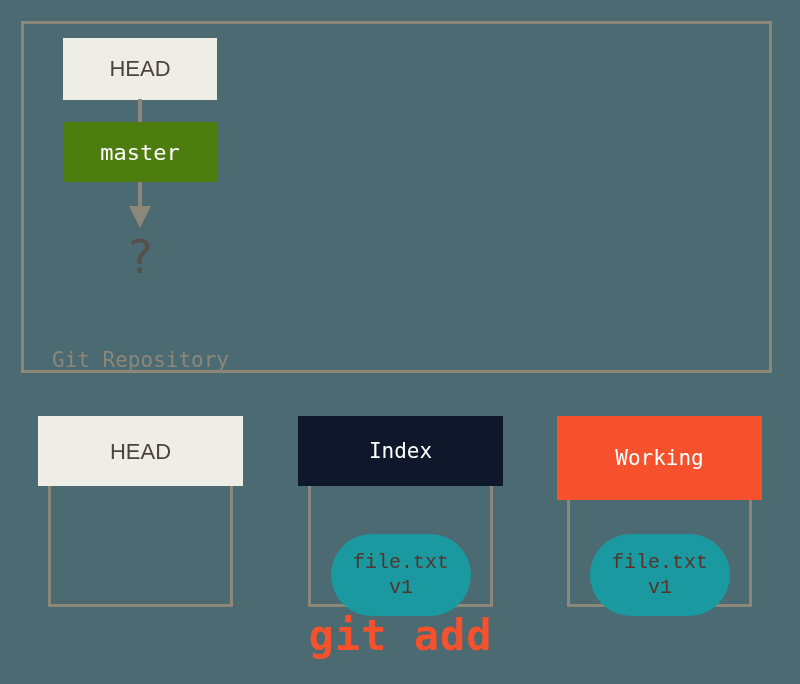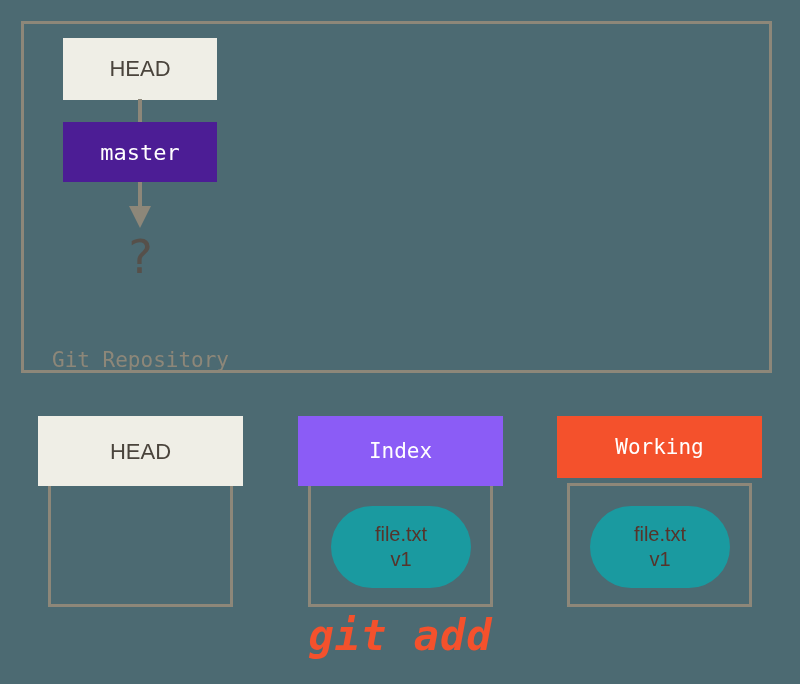--- a/index.html
+++ b/index.html
@@ -61,21 +61,21 @@
     color: #4a443c;
   }
 
   
   .master-box {
     position: absolute;
     left: 63px;
     top: 122px;
     width: 154px;
     height: 60px;
-    background: #4c1d95;
+    background: #4d7c0f;
     display: flex;
     align-items: center;
     justify-content: center;
     font-family: "DejaVu Sans Mono", monospace;
     font-size: 22px;
     color: #ffffff;
   }
 
   
   .conn-head-master {
@@ -142,71 +142,71 @@
     color: #4a443c;
     font-family: "Liberation Sans", sans-serif;
     font-size: 22px;
   }
   .head-bottom-body {
     left: 48px; top: 483px; width: 185px; height: 124px;
   }
 
   .index-header {
     left: 298px; top: 416px; width: 205px; height: 70px;
-    background: #8b5cf6;
+    background: #0f172a;
     color: #ffffff;
   }
   .index-body {
     left: 308px; top: 483px; width: 185px; height: 124px;
   }
 
   .wd-header {
-    left: 557px; top: 416px; width: 205px; height: 62px;
+    left: 557px; top: 416px; width: 205px; height: 84px;
     background: #f4512c;
     color: #ffffff;
   }
   .wd-body {
     left: 567px; top: 483px; width: 185px; height: 124px;
   }
 
   
   .file-blob {
     position: absolute;
     width: 140px;
     height: 82px;
     border-radius: 41px;
     background: #1a9aa0;
     display: flex;
     flex-direction: column;
     align-items: center;
     justify-content: center;
-    font-family: Liberation Sans, sans-serif;
+    font-family: Liberation Mono, monospace;
     font-size: 20px;
     line-height: 25px;
     color: #56342b;
     z-index: 4;
     text-align: center;
+    margin-top: 28px;
   }
   .blob-index { left: 331px; top: 506px; }
   .blob-wd    { left: 590px; top: 506px; }
 
   
   .git-add {
     position: absolute;
     left: 298px;
     top: 612px;
     width: 205px;
     text-align: center;
     font-family: "DejaVu Sans Mono", monospace;
     font-weight: bold;
     font-size: 42px;
     line-height: 48px;
     color: #f4512c;
     letter-spacing: 1px;
-    font-style: italic;
   }
 </style>
 </head>
 <body>
 
 <div class="stage">
 
   <div class="repo-panel"></div>
   <div class="repo-label">Git Repository</div>
 

